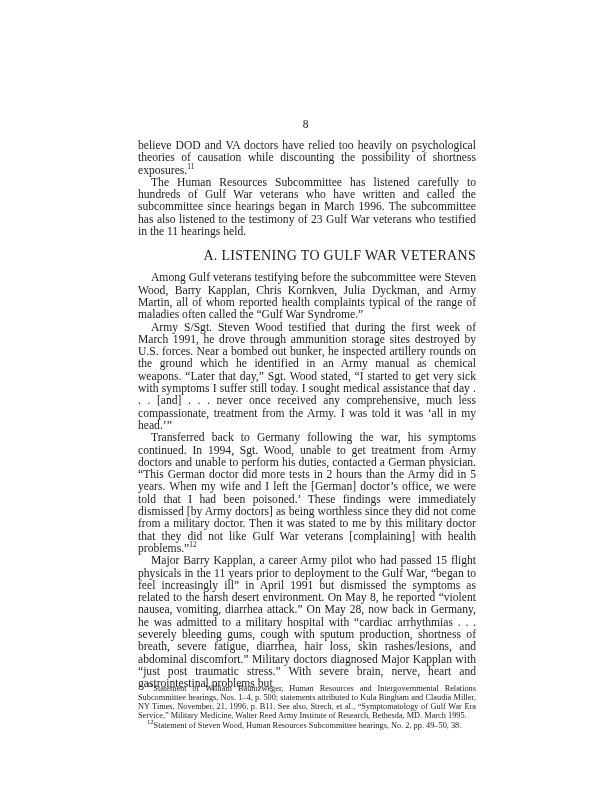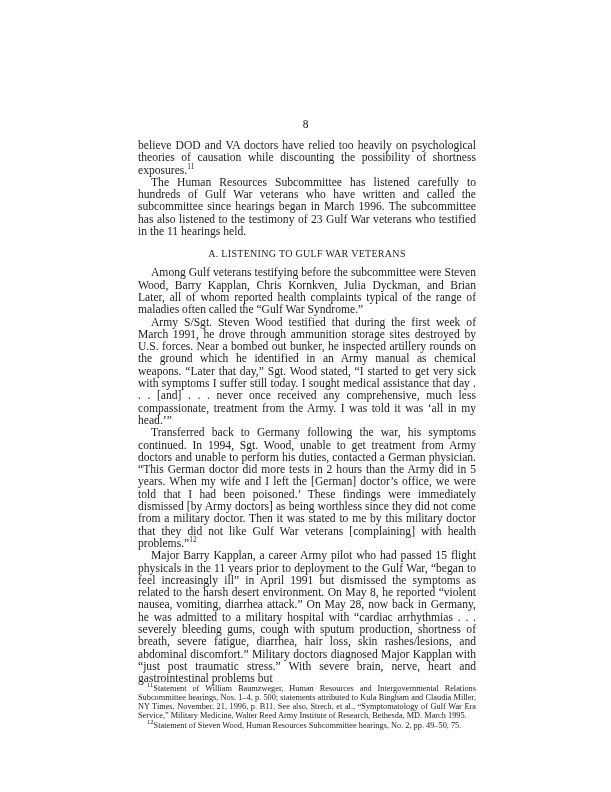--- a/index.html
+++ b/index.html
@@ -41,22 +41,22 @@
     line-height: 12.3px;
     text-align: justify;
     text-indent: 0;
     hyphens: none;
   }
   p.body.indent {
     text-indent: 13px;
   }
   .section-head {
     margin: 10px 0 8px 0;
-    text-align: center;
-    font-size: 10px;
+    text-align: right;
+    font-size: 14px;
     letter-spacing: 0.3px;
     font-variant: small-caps;
     text-transform: none;
   }
   .sup {
     font-size: 7.4px;
     vertical-align: super;
     line-height: 0;
   }
   .footnotes {
@@ -88,31 +88,31 @@
   <div class="page-number">8</div>
 
   <div class="content">
 
     <p class="body"><span>believe DOD and VA doctors have relied too heavily on psychological theories of causation while discounting the possibility of shortness exposures.</span><span class="sup">11</span></p>
 
     <p class="body indent"><span>The Human Resources Subcommittee has listened carefully to hundreds of Gulf War veterans who have written and called the subcommittee since hearings began in March 1996. The subcommittee has also listened to the testimony of 23 Gulf War veterans who testified in the 11 hearings held.</span></p>
 
     <div class="section-head">A. LISTENING TO GULF WAR VETERANS</div>
 
-    <p class="body indent"><span>Among Gulf veterans testifying before the subcommittee were Steven Wood, Barry Kapplan, Chris Kornkven, Julia Dyckman, and Brian Later, all of whom reported health complaints typical of the range of maladies often called the “Gulf War Syndrome.”</span></p>
+    <p class="body indent"><span>Among Gulf veterans testifying before the subcommittee were Steven Wood, Barry Kapplan, Chris Kornkven, Julia Dyckman, and Army Martin, all of whom reported health complaints typical of the range of maladies often called the “Gulf War Syndrome.”</span></p>
 
     <p class="body indent"><span>Army S/Sgt. Steven Wood testified that during the first week of March 1991, he drove through ammunition storage sites destroyed by U.S. forces. Near a bombed out bunker, he inspected artillery rounds on the ground which he identified in an Army manual as chemical weapons. “Later that day,” Sgt. Wood stated, “I started to get very sick with symptoms I suffer still today. I sought medical assistance that day . . . [and] . . . never once received any comprehensive, much less compassionate, treatment from the Army. I was told it was ‘all in my head.’”</span></p>
 
     <p class="body indent"><span>Transferred back to Germany following the war, his symptoms continued. In 1994, Sgt. Wood, unable to get treatment from Army doctors and unable to perform his duties, contacted a German physician. “This German doctor did more tests in 2 hours than the Army did in 5 years. When my wife and I left the [German] doctor’s office, we were told that I had been poisoned.’ These findings were immediately dismissed [by Army doctors] as being worthless since they did not come from a military doctor. Then it was stated to me by this military doctor that they did not like Gulf War veterans [complaining] with health problems.”</span><span class="sup">12</span></p>
 
     <p class="body indent"><span>Major Barry Kapplan, a career Army pilot who had passed 15 flight physicals in the 11 years prior to deployment to the Gulf War, “began to feel increasingly ill” in April 1991 but dismissed the symptoms as related to the harsh desert environment. On May 8, he reported “violent nausea, vomiting, diarrhea attack.” On May 28, now back in Germany, he was admitted to a military hospital with “cardiac arrhythmias . . . severely bleeding gums, cough with sputum production, shortness of breath, severe fatigue, diarrhea, hair loss, skin rashes/lesions, and abdominal discomfort.” Military doctors diagnosed Major Kapplan with “just post traumatic stress.” With severe brain, nerve, heart and gastrointestinal problems but</span></p>
 
   </div>
 
   <div class="footnotes">
 
 
     <p class="fn indent"><span class="marker">11</span><span>Statement of William Baumzweger, Human Resources and Intergovernmental Relations Subcommittee hearings, Nos. 1–4, p. 500; statements attributed to Kula Bingham and Claudia Miller, NY Times, November, 21, 1996, p. B11. See also, Strech, et al., “Symptomatology of Gulf War Era Service,” Military Medicine, Walter Reed Army Institute of Research, Bethesda, MD. March 1995.</span></p>
 
-    <p class="fn indent"><span class="marker">12</span><span>Statement of Steven Wood, Human Resources Subcommittee hearings, No. 2, pp. 49–50, 75.</span></p>
+    <p class="fn indent"><span class="marker">12</span><span>Statement of Steven Wood, Human Resources Subcommittee hearings, No. 2, pp. 49–50, 38.</span></p>
   </div>
 
 </div>
 
 </body></html>

